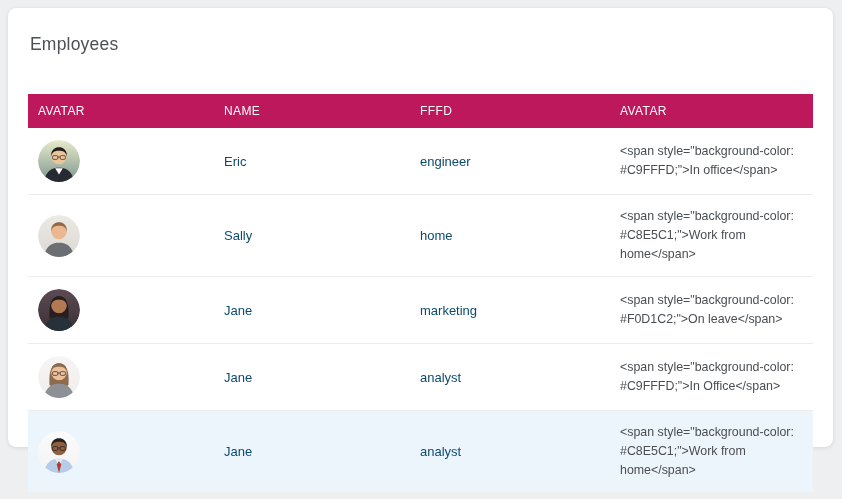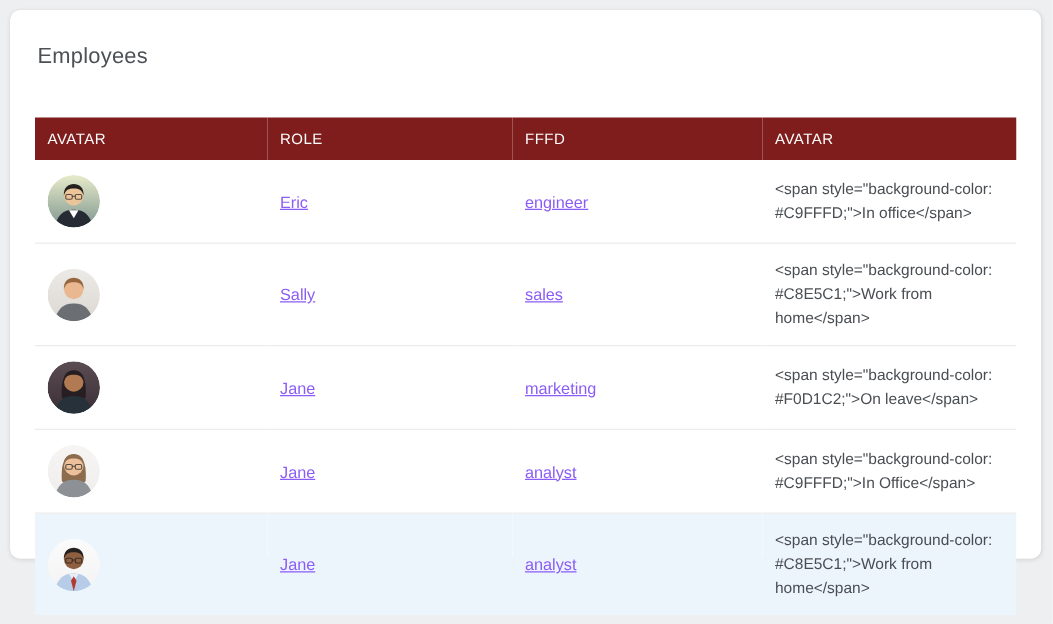--- a/index.html
+++ b/index.html
@@ -25,40 +25,39 @@
     letter-spacing: 0.2px;
   }
   .table-wrap { margin: 40px 20px 0 20px; }
   table.employees {
     width: 785px;
     border-collapse: collapse;
     table-layout: fixed;
   }
   thead th {
     height: 34px;
-    background: #7f1d1d;
+    background: #be185d;
     color: #fcfdfd;
     font-size: 12px;
     font-weight: 400;
     letter-spacing: 0.4px;
     text-align: left;
     padding-left: 10px;
     vertical-align: middle;
   }
   tbody tr { background: #ffffff; }
   tbody tr + tr { border-top: 1px solid #ececec; }
   tbody tr.selected { background: #edf5fc; }
   td {
     vertical-align: middle;
     padding: 12px 0 12px 10px;
   }
   td.cell-name, td.cell-role {
     font-size: 13px;
-    color: #8b5cf6;
-    text-decoration: underline;
+    color: #0c4a6e;
   }
   td.cell-status {
     font-size: 12.4px;
     line-height: 19px;
     color: #4a4e52;
     padding-right: 2px;
     word-wrap: break-word;
   }
   .avatar {
     width: 42px; height: 42px;
@@ -78,21 +77,21 @@
     <table class="employees">
       <colgroup>
         <col style="width:186px">
           <col style="width:196px">
           <col style="width:200px">
           <col>
       </colgroup>
       <thead>
         <tr>
           <th>AVATAR</th>
-          <th>ROLE</th>
+          <th>NAME</th>
           <th>FFFD</th>
           <th>AVATAR</th>
         </tr>
       </thead>
       <tbody>
         <tr>
           <td>
               <span class="avatar">
                 <svg width="42" height="42" viewBox="0 0 42 42">
     <defs>
@@ -143,21 +142,21 @@
       <path d="M4.5,44 C8.5,30 14,27.8 21,27.8 C28,27.8 33.5,30 37.5,44 Z" fill="#6b6f73"></path>
 
       <circle cx="21" cy="16.5" r="7.8" fill="#eab890"></circle>
       <path d="M13.1,16.5 C12.8,9.8 16.8,7.2 21,7.2 C25.2,7.2 29.2,9.8 28.9,16.5 C27.6,11.8 25,10.8 21,10.8 C17,10.8 14.4,11.8 13.1,16.5 Z" fill="#96663e"></path>
 
     </g>
   </svg>
               </span>
             </td>
           <td class="cell-name">Sally</td>
-          <td class="cell-role">sales</td>
+          <td class="cell-role">home</td>
           <td class="cell-status">&lt;span style="background-color: #C8E5C1;"&gt;Work from home&lt;/span&gt;</td>
         </tr>
         <tr>
           <td>
               <span class="avatar">
                 <svg width="42" height="42" viewBox="0 0 42 42">
     <defs>
       <linearGradient id="bg2" x1="0" y1="0" x2="0" y2="1">
         <stop offset="0" stop-color="#5c4b53"></stop>
                       <stop offset="1" stop-color="#3a3036"></stop>

